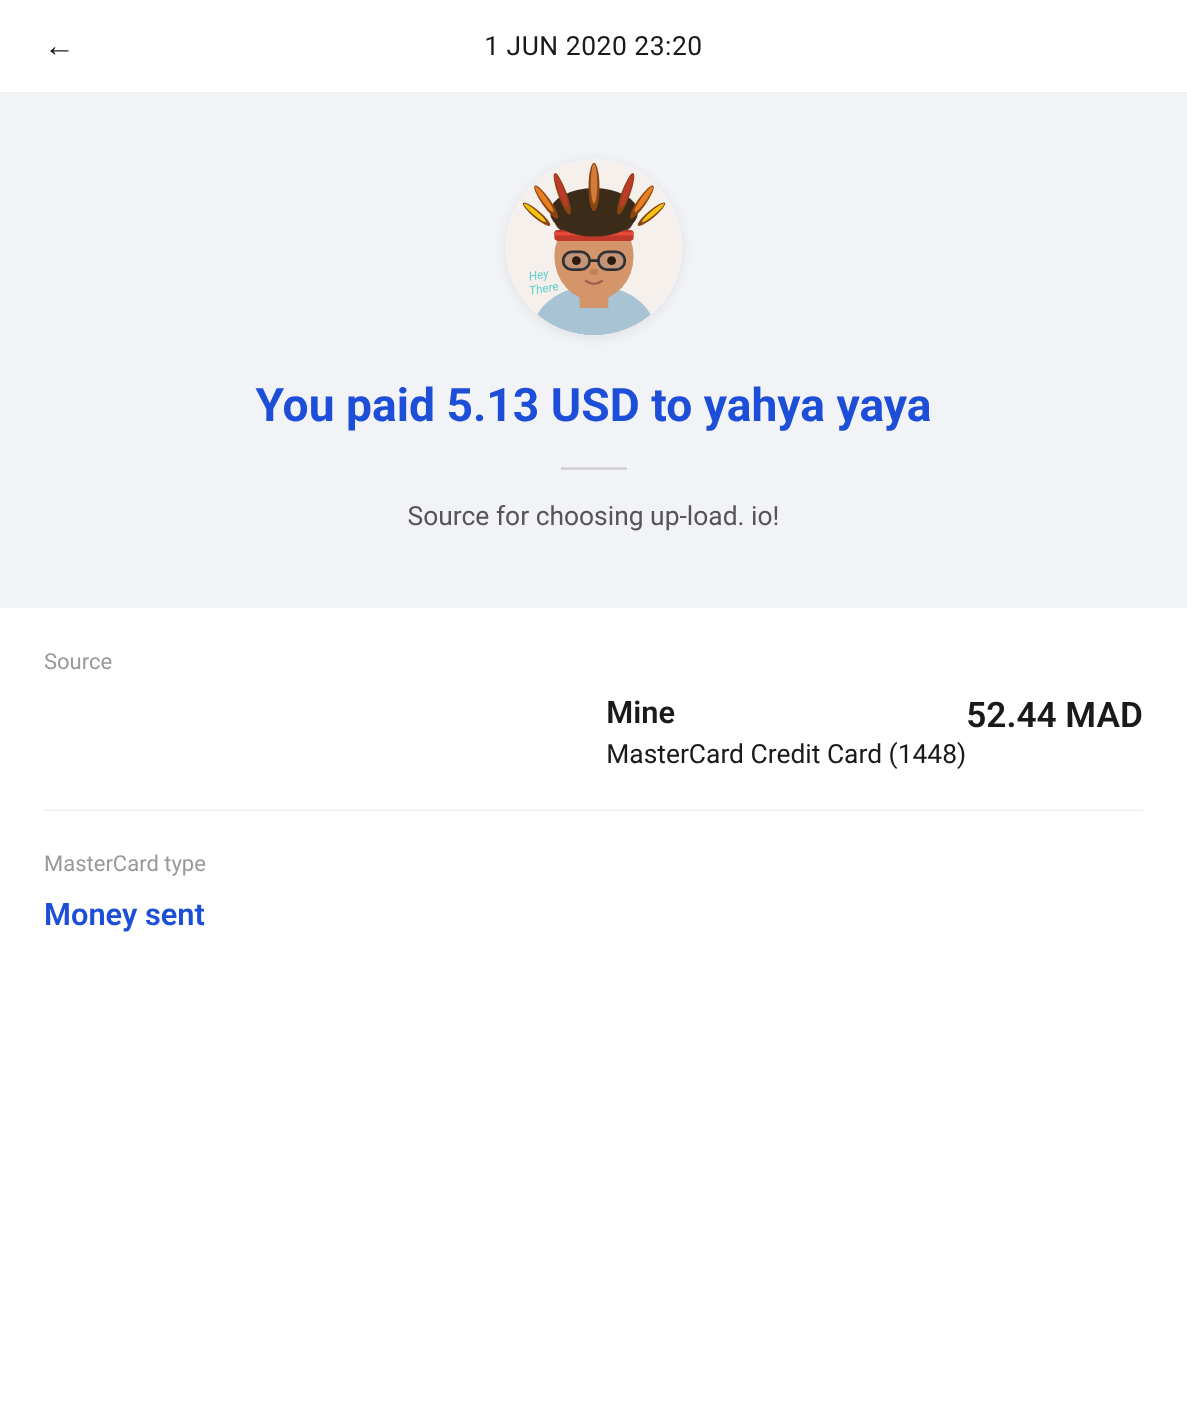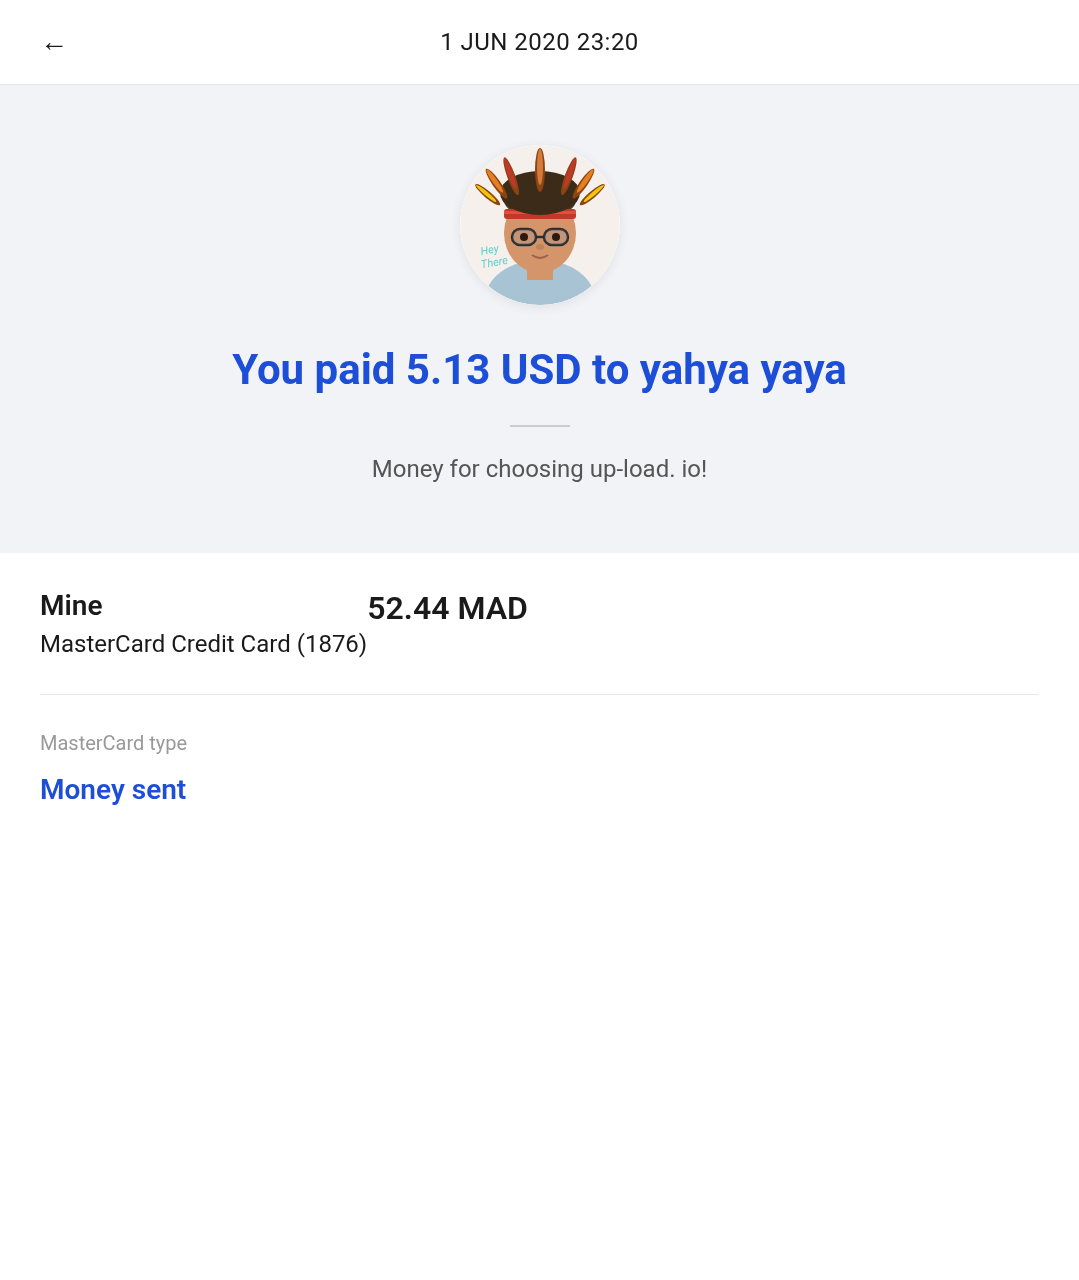--- a/index.html
+++ b/index.html
@@ -115,21 +115,21 @@
 
     .section-label {
       font-size: 20px;
       color: #999999;
       font-weight: 400;
       margin-bottom: 18px;
     }
 
     .source-row {
       display: flex;
-      justify-content: flex-start;
+      justify-content: flex-end;
       align-items: flex-start;
     }
 
     .source-left {
       display: flex;
       flex-direction: column;
       gap: 8px;
     }
 
     .source-name {
@@ -223,30 +223,31 @@
         <path d="M72 110 Q80 116 88 110" fill="none" stroke="#a0604a" stroke-width="2"></path>
 
         <text x="20" y="105" font-size="11" fill="rgba(0,180,180,0.6)" font-style="italic" transform="rotate(-10 50 100)">Hey</text>
         <text x="18" y="118" font-size="11" fill="rgba(0,180,180,0.6)" font-style="italic" transform="rotate(-10 50 100)">There</text>
       </g>
     </svg>
   </div>
 
   <h1 class="payment-title">You paid 5.13 USD to yahya yaya</h1>
   <div class="divider-line"></div>
-  <p class="thanks-text">Money for choosing up-load. io!</p>
+  <p class="thanks-text">Source for choosing up-load. io!</p>
 </div>
 
 <div class="details">
 
   <div class="detail-section">
+    <div class="section-label">Source</div>
     <div class="source-row">
       <div class="source-left">
         <span class="source-name">Mine</span>
-        <span class="source-card">MasterCard Credit Card (1876)</span>
+        <span class="source-card">MasterCard Credit Card (1448)</span>
       </div>
       <span class="source-amount">52.44 MAD</span>
     </div>
   </div>
 
   <div class="detail-section">
     <div class="section-label">MasterCard type</div>
     <span class="transaction-type">Money sent</span>
   </div>
 

